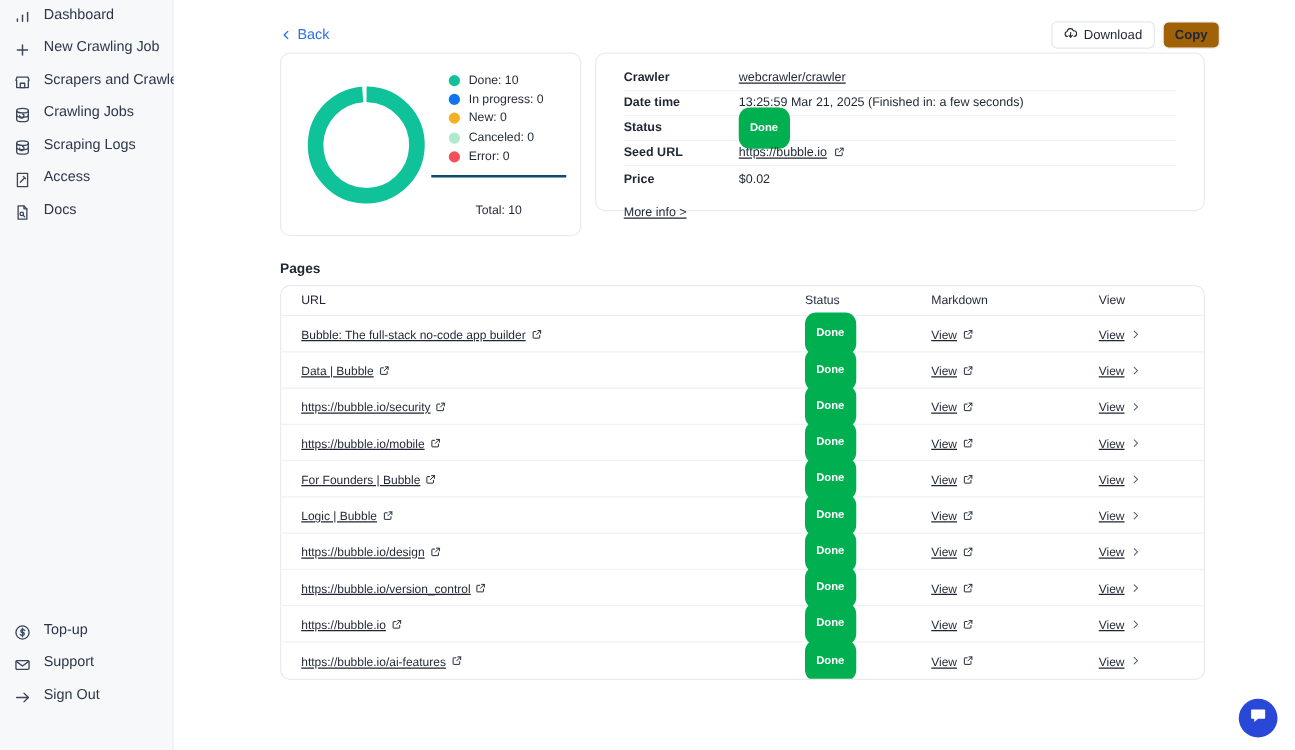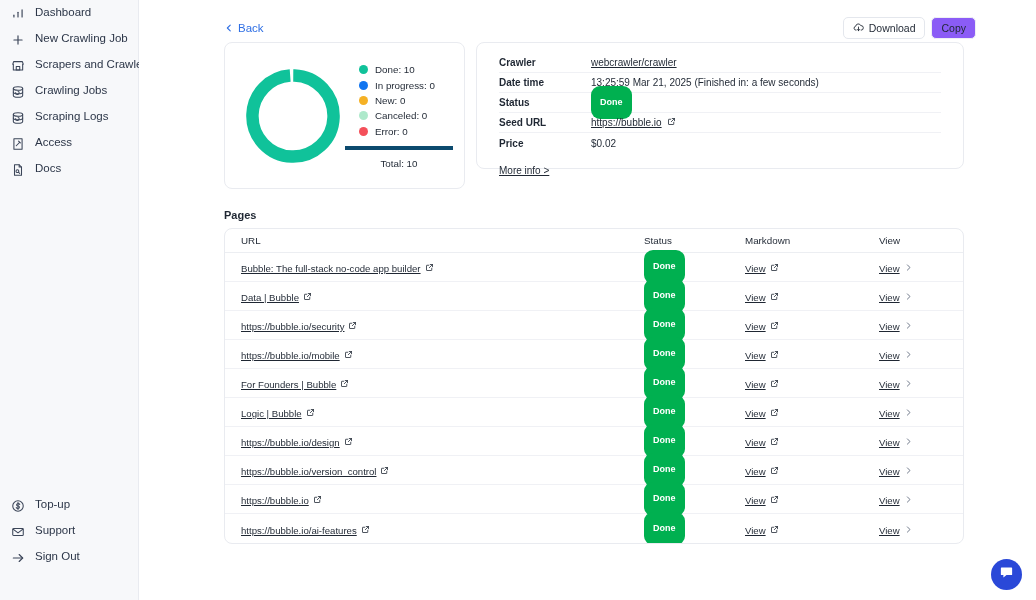--- a/index.html
+++ b/index.html
@@ -66,21 +66,21 @@
     height: 22px;
     padding: 0 9px;
     border-radius: 5px;
     font-size: 10.5px;
     color: #1f2733;
     background: #ffffff;
     border: 1px solid #e4e7ed;
     cursor: pointer;
     white-space: nowrap;
   }
-  .btn.secondary { background: #8b5cf6; border-color: #eef0f4; }
+  .btn.secondary { background: #a16207; border-color: #eef0f4; font-weight: bold; }
 
   .content { padding: 0 72px 0 85px; }
 
   
   .cards-row { display: flex; gap: 11px; }
   .card {
     background: #ffffff;
     border: 1px solid #e9ebf0;
     border-radius: 8px;
   }
@@ -94,22 +94,22 @@
 
   
   .donut-wrap { width: 104px; height: 104px; flex-shrink: 0; margin-left: 10px; }
   .donut-wrap svg { display: block; }
 
   .legend { margin-left: 14px; display: flex; flex-direction: column; gap: 0px; }
   .legend-row { display: flex; align-items: center; gap: 7px; height: 15.4px; }
   .legend-dot { width: 9px; height: 9px; border-radius: 50%; flex-shrink: 0; }
   .legend-label { font-size: 9.8px; color: #1f2733; white-space: nowrap; }
   .legend-total {
-    margin-top: 7px; padding-top: 8px;
-    border-top: 4px solid #0c4a6e;
+    margin-top: 7px; padding-top: 21px;
+    border-top: 2px solid #0c4a6e;
     font-size: 9.8px; color: #1f2733;
     text-align: center; width: 108px;
   }
 
   
   .info-row {
     display: flex; align-items: center;
     height: 20px;
     border-bottom: 1px solid #f0f1f5;
     font-size: 10px;

